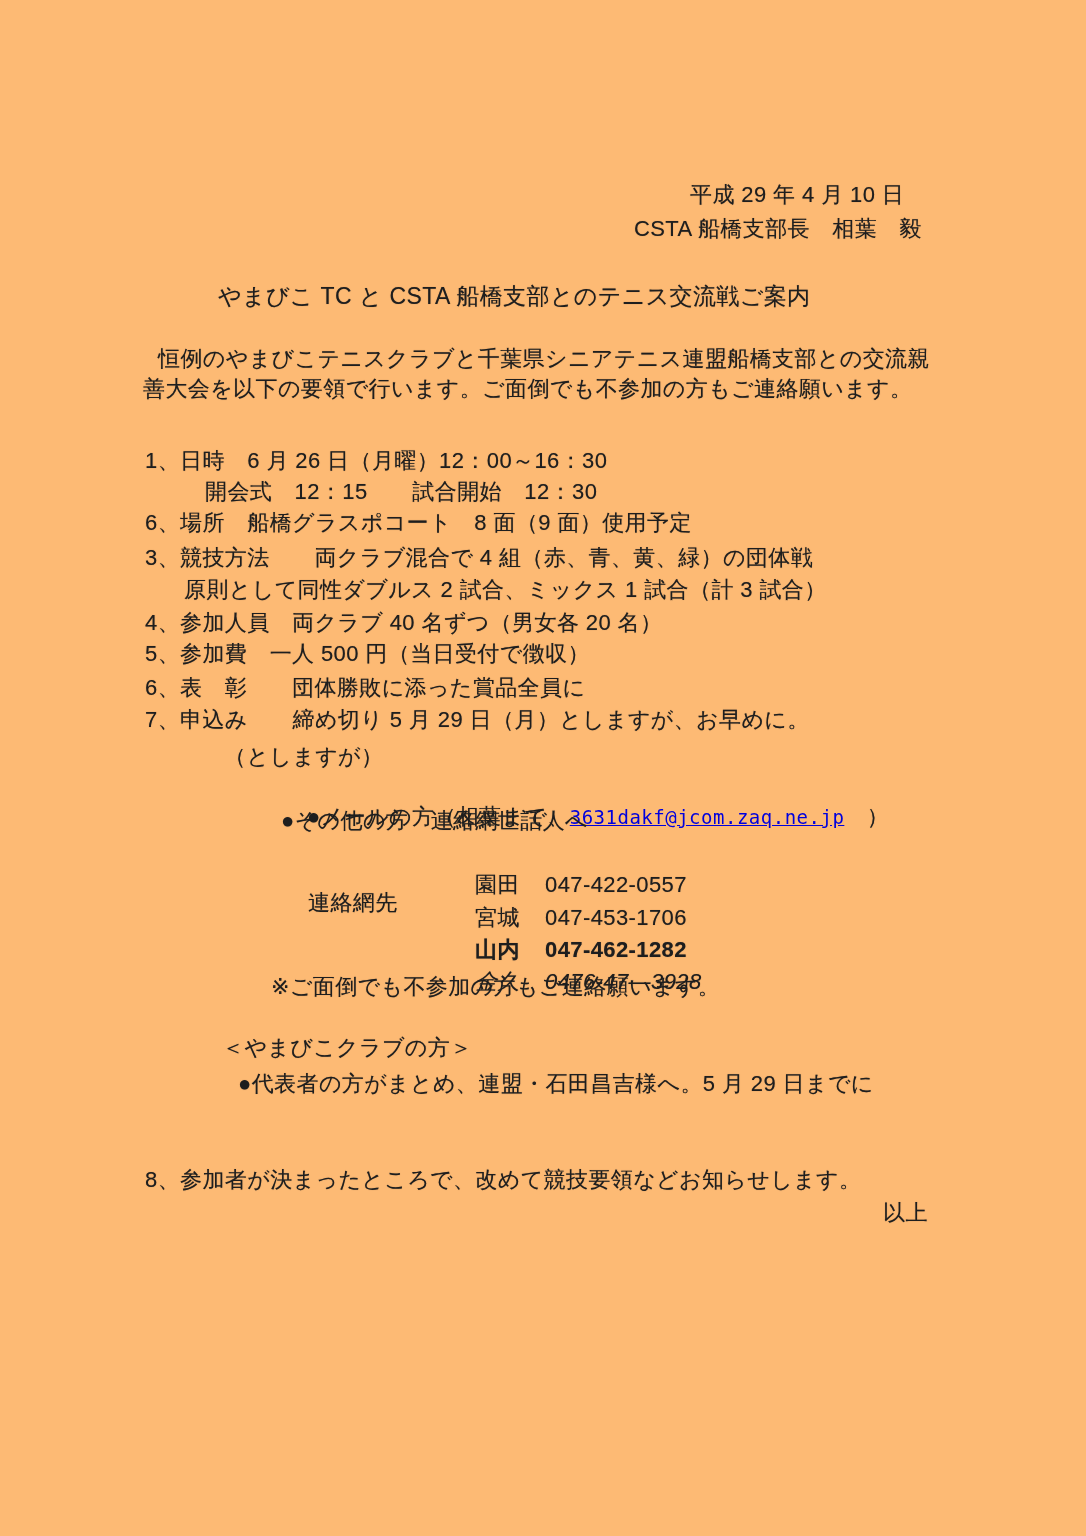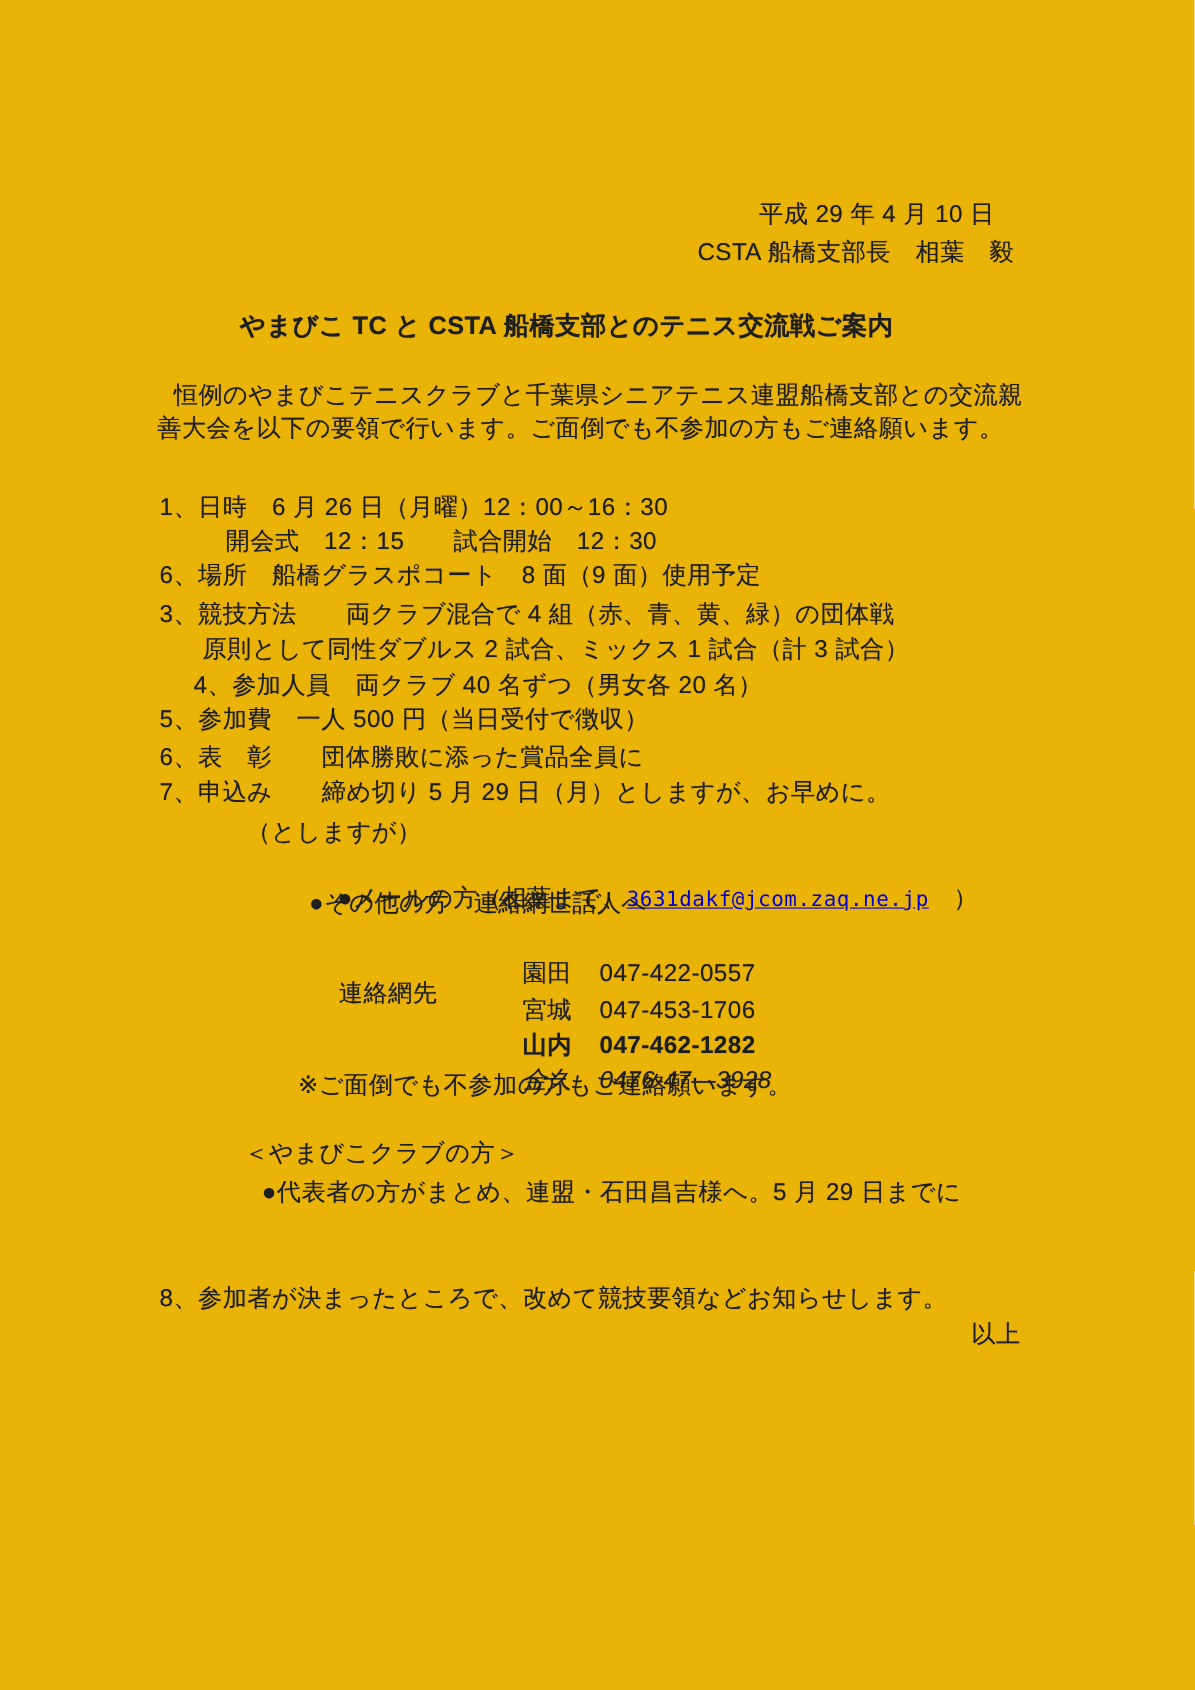--- a/index.html
+++ b/index.html
@@ -4,37 +4,36 @@
 <style>
   html, body {
     margin: 0;
     padding: 0;
     background: #ffffff;
   }
   .page {
     position: relative;
     width: 1086px;
     height: 1536px;
-    background: #eab308;
+    background: #fdba74;
     overflow: hidden;
     font-family: "Liberation Sans", "DejaVu Sans", sans-serif;
     color: #1e1e1e;
     font-size: 22px;
     
     text-shadow: 0 0 0.8px rgba(40,40,40,0.55);
     letter-spacing: 0.4px;
   }
   .line {
     position: absolute;
     white-space: pre;
     line-height: 30px;
   }
   .title-line {
     font-size: 23px;
-    font-weight: bold;
   }
   .email-link {
     font-family: "DejaVu Sans Mono", "Liberation Mono", monospace;
     font-size: 19px;
     color: #0000dd;
     text-decoration: underline;
     text-shadow: none;
     letter-spacing: 0.5px;
     cursor: pointer;
   }
@@ -54,21 +53,21 @@
   <div class="line title-line" style="left:218px; top:281px;">やまびこ TC と CSTA 船橋支部とのテニス交流戦ご案内</div>
 
   <div class="line" style="left:158px; top:344px;">恒例のやまびこテニスクラブと千葉県シニアテニス連盟船橋支部との交流親</div>
   <div class="line" style="left:143px; top:374px;">善大会を以下の要領で行います。ご面倒でも不参加の方もご連絡願います。</div>
 
   <div class="line" style="left:145px; top:446px;">1、日時　6 月 26 日（月曜）12：00～16：30</div>
   <div class="line" style="left:205px; top:477px;">開会式　12：15　　試合開始　12：30</div>
   <div class="line" style="left:145px; top:508px;">6、場所　船橋グラスポコート　8 面（9 面）使用予定</div>
   <div class="line" style="left:145px; top:543px;">3、競技方法　　両クラブ混合で 4 組（赤、青、黄、緑）の団体戦</div>
   <div class="line" style="left:184px; top:575px;">原則として同性ダブルス 2 試合、ミックス 1 試合（計 3 試合）</div>
-  <div class="line" style="left:145px; top:608px;margin-left:31px;">4、参加人員　両クラブ 40 名ずつ（男女各 20 名）</div>
+  <div class="line" style="left:145px; top:608px;">4、参加人員　両クラブ 40 名ずつ（男女各 20 名）</div>
   <div class="line" style="left:145px; top:639px;">5、参加費　一人 500 円（当日受付で徴収）</div>
   <div class="line" style="left:145px; top:673px;">6、表　彰　　団体勝敗に添った賞品全員に</div>
   <div class="line" style="left:145px; top:705px;">7、申込み　　締め切り 5 月 29 日（月）としますが、お早めに。</div>
 
   <div class="line" style="left:224px; top:742px;">（としますが）</div>
 
   <div class="line" style="left:281px; top:772px;">
     <span>●メールの方（相葉まで、</span><span class="email-link">3631dakf@jcom.zaq.ne.jp</span><span>　）</span>
   </div>
 

